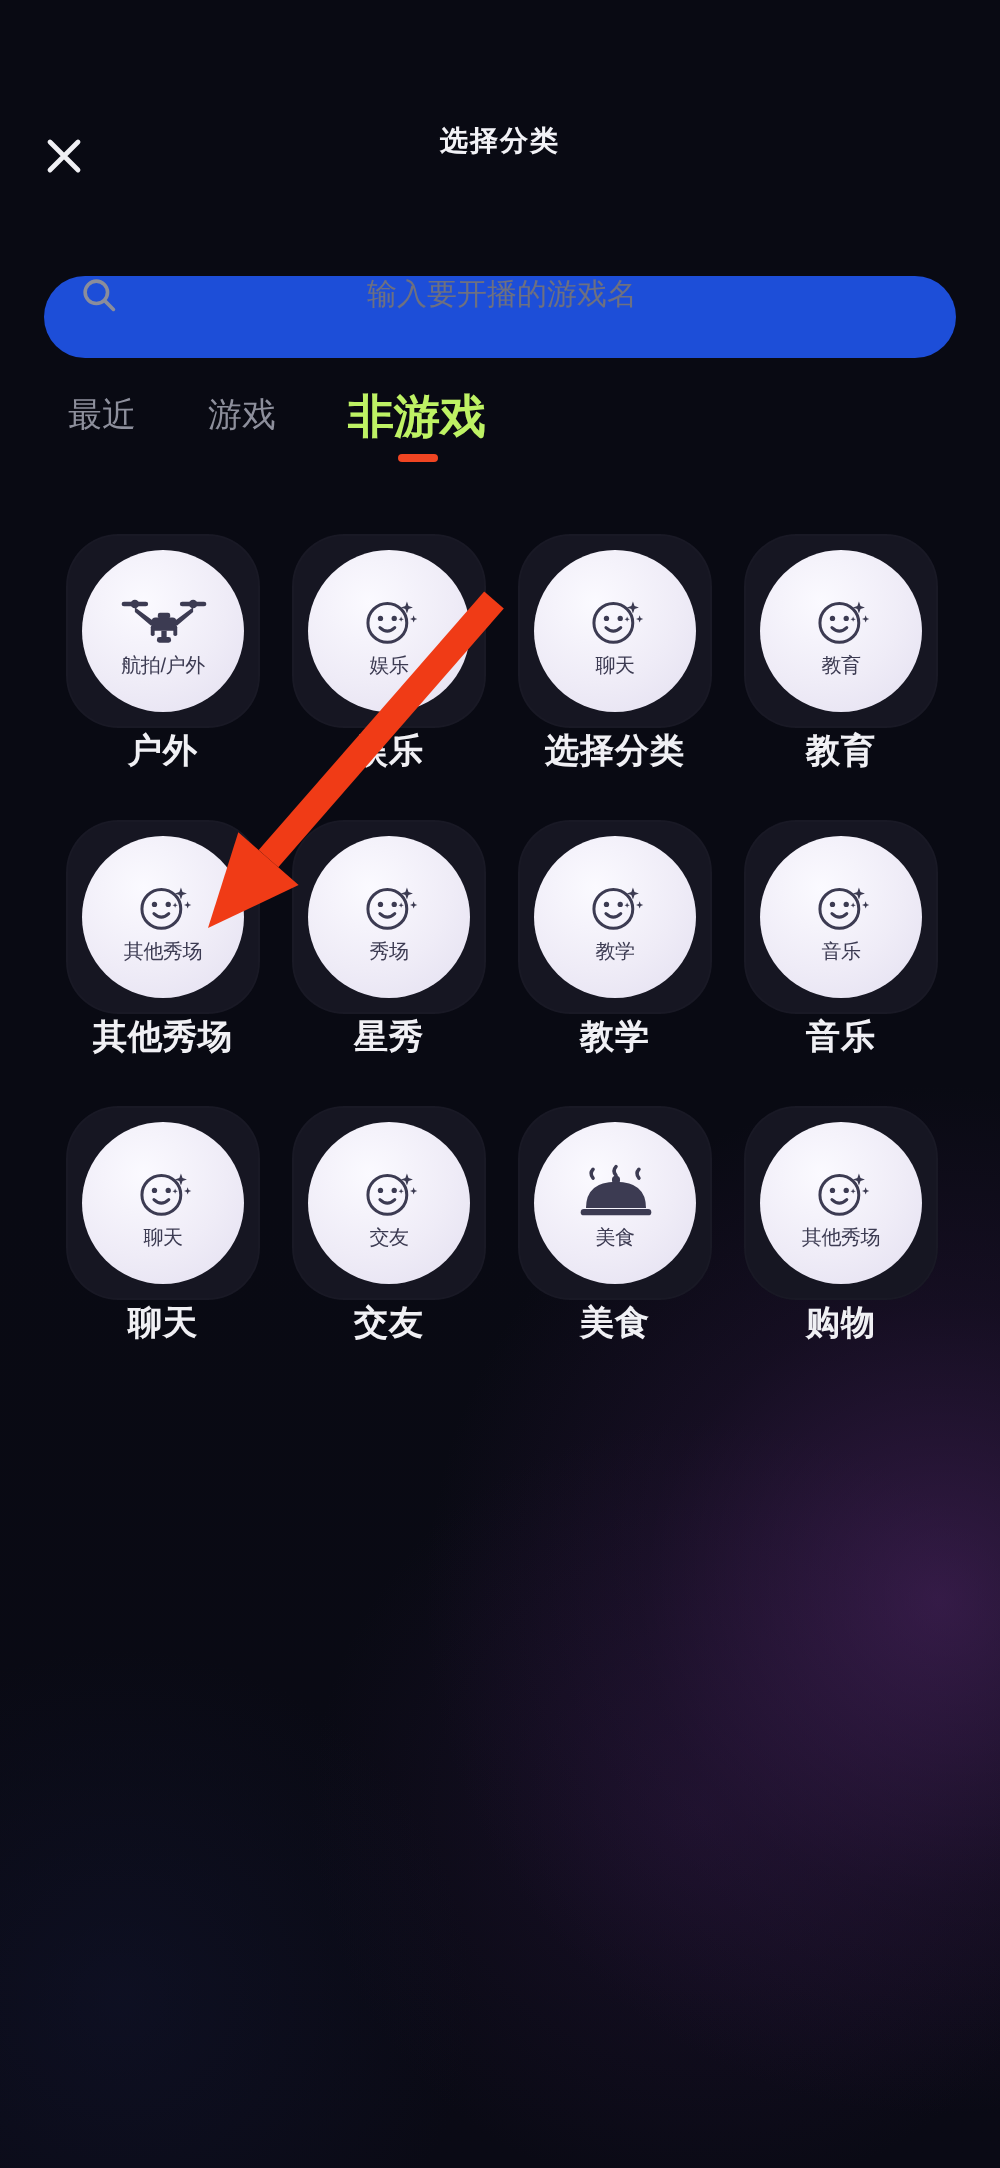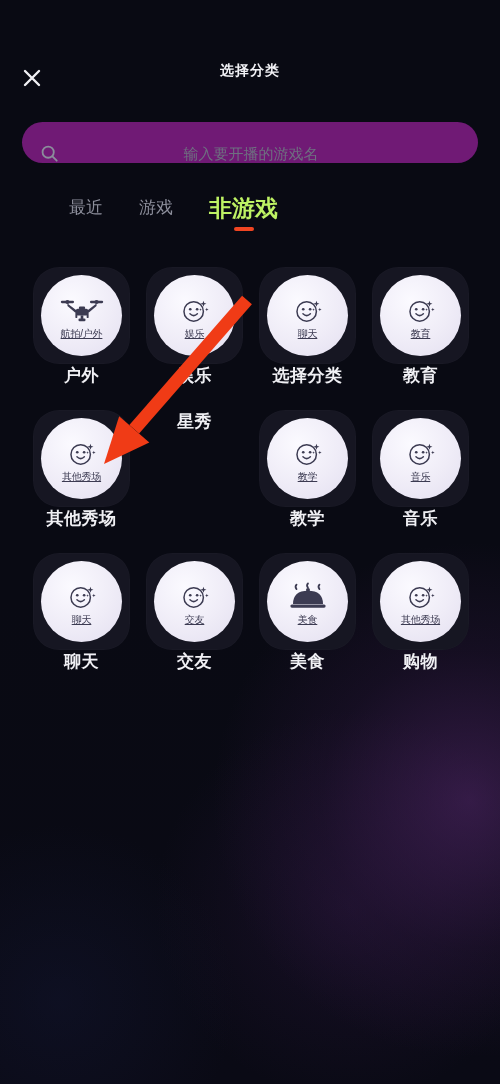--- a/index.html
+++ b/index.html
@@ -54,27 +54,27 @@
     font-size: 14px;
     font-weight: bold;
     letter-spacing: 1px;
     color: #f2f2f6;
   }
 
   
   .search-wrap {
     position: absolute;
     left: 22px;
-    top: 122px;
+    top: 138px;
     width: 456px;
     height: 41px;
-    background: #701a75;
+    background: #1d4ed8;
     border-radius: 21px;
     display: flex;
-    align-items: flex-end;
+    align-items: flex-start;
     cursor: text;
   }
   .search-icon {
     width: 34px;
     margin-left: 10px;
     display: flex;
     align-items: center;
     justify-content: center;
     flex: 0 0 auto;
   }
@@ -92,21 +92,20 @@
   .search-input::placeholder { color: #6e7080; }
 
   
   .tabs {
     position: absolute;
     top: 196px;
     left: 0;
     display: flex;
     align-items: flex-start;
     padding-left: 16px;
-    margin-left: 35px;
   }
   .tab {
     position: relative;
     padding: 0 18px;
     font-size: 17px;
     color: #8d8f9c;
     cursor: pointer;
     line-height: 24px;
   }
   .tab.active {
@@ -170,21 +169,20 @@
     align-items: flex-end;
     justify-content: center;
   }
   .disc-text {
     font-size: 10px;
     color: #3c3b52;
     line-height: 12px;
     margin-top: 2px;
     white-space: nowrap;
     letter-spacing: -0.2px;
-    text-decoration: underline;
   }
   .cell-label {
     font-size: 17px;
     color: #f0f0f4;
     font-weight: bold;
     letter-spacing: 0.5px;
     white-space: nowrap;
   }
 
   
@@ -331,20 +329,36 @@
                   <path d="M30.4 13.2 l0.55 1.5 1.5 0.55 -1.5 0.55 -0.55 1.5 -0.55 -1.5 -1.5 -0.55 1.5 -0.55 z" fill="#3c3b52"></path>
                   <path d="M23.3 13.9 l0.4 1.1 1.1 0.4 -1.1 0.4 -0.4 1.1 -0.4 -1.1 -1.1 -0.4 1.1 -0.4 z" fill="#3c3b52"></path>
                 </svg>
               </span>
               <span class="disc-text">其他秀场</span>
             </div>
           </div>
           <div class="cell-label">其他秀场</div>
         </div>
         <div class="cell">
+          <div class="tile">
+            <div class="disc">
+              <span class="glyph">
+                <svg width="30" height="30" viewBox="0 0 34 34">
+                  <circle cx="15.5" cy="17.5" r="11" fill="none" stroke="#3c3b52" stroke-width="1.7"></circle>
+                  <circle cx="11.6" cy="15" r="1.5" fill="#3c3b52"></circle>
+                  <circle cx="19.4" cy="15" r="1.5" fill="#3c3b52"></circle>
+                  <path d="M11.3 20.2 Q15.5 24.2 19.7 20.2" fill="none" stroke="#3c3b52" stroke-width="1.7" stroke-linecap="round"></path>
+                  <path d="M26.6 5.4 l0.9 2.5 2.5 0.9 -2.5 0.9 -0.9 2.5 -0.9 -2.5 -2.5 -0.9 2.5 -0.9 z" fill="#3c3b52"></path>
+                  <path d="M30.4 13.2 l0.55 1.5 1.5 0.55 -1.5 0.55 -0.55 1.5 -0.55 -1.5 -1.5 -0.55 1.5 -0.55 z" fill="#3c3b52"></path>
+                  <path d="M23.3 13.9 l0.4 1.1 1.1 0.4 -1.1 0.4 -0.4 1.1 -0.4 -1.1 -1.1 -0.4 1.1 -0.4 z" fill="#3c3b52"></path>
+                </svg>
+              </span>
+              <span class="disc-text">秀场</span>
+            </div>
+          </div>
           <div class="cell-label">星秀</div>
         </div>
         <div class="cell">
           <div class="tile">
             <div class="disc">
               <span class="glyph">
                 <svg width="30" height="30" viewBox="0 0 34 34">
                   <circle cx="15.5" cy="17.5" r="11" fill="none" stroke="#3c3b52" stroke-width="1.7"></circle>
                   <circle cx="11.6" cy="15" r="1.5" fill="#3c3b52"></circle>
                   <circle cx="19.4" cy="15" r="1.5" fill="#3c3b52"></circle>

